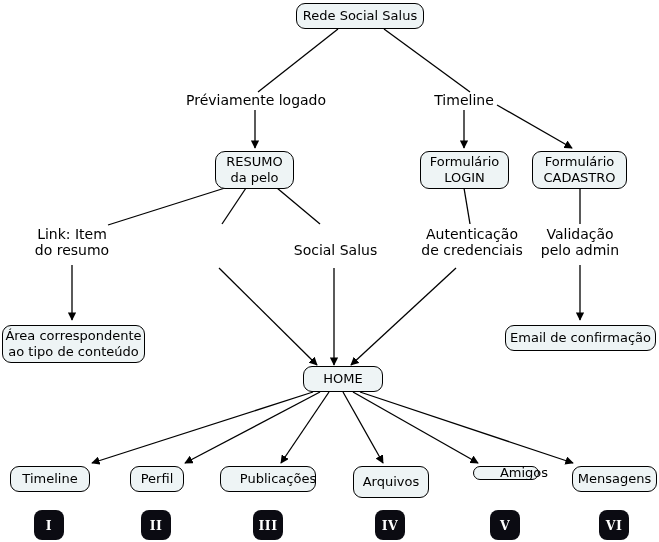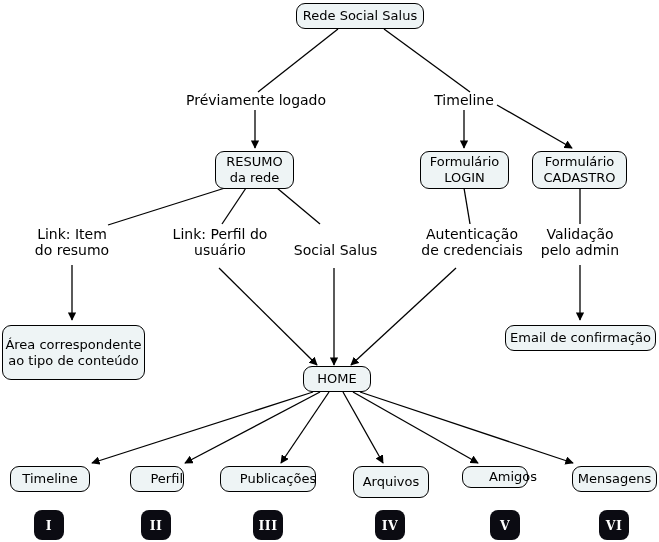--- a/index.html
+++ b/index.html
@@ -123,79 +123,75 @@
     <span>Rede Social Salus</span>
   </div>
 
   <div class="edge-label" style="left:186px; top:92px; width:140px;">
     <span>Préviamente logado</span>
   </div>
   <div class="edge-label" style="left:404px; top:92px; width:120px;">
     <span>Timeline</span>
   </div>
 
-  <div class="node" style="left:215px; top:151px; width:79px; height:38px;">
+  <div class="node" style="left:215px; top:151px; width:79px; height:38px;border-radius:10px;">
     <span>RESUMO</span>
-    <span class="line2">da rede</span>
+    <span class="line2">da pelo</span>
   </div>
   <div class="node" style="left:420px; top:151px; width:89px; height:38px;">
     <span>Formulário</span>
     <span class="line2">LOGIN</span>
   </div>
   <div class="node" style="left:532px; top:151px; width:95px; height:38px;">
     <span>Formulário</span>
     <span class="line2">CADASTRO</span>
   </div>
 
   <div class="edge-label" style="left:12px; top:226px; width:120px;">
     <span>Link: Item</span><br>
     <span>do resumo</span>
   </div>
-  <div class="edge-label" style="left:155px; top:226px; width:130px;">
-    <span>Link: Perfil do</span><br>
-    <span>usuário</span>
-  </div>
   <div class="edge-label" style="left:272px; top:226px; width:127px;">
     <br>
     <span>Social Salus</span>
   </div>
   <div class="edge-label" style="left:407px; top:226px; width:130px;">
     <span>Autenticação</span><br>
     <span>de credenciais</span>
   </div>
   <div class="edge-label" style="left:526px; top:226px; width:108px;">
     <span>Validação</span><br>
     <span>pelo admin</span>
   </div>
 
-  <div class="node" style="left:2px; top:325px; width:143px; height:55px;">
+  <div class="node" style="left:2px; top:325px; width:143px; height:38px;">
     <span>Área correspondente</span>
     <span class="line2">ao tipo de conteúdo</span>
   </div>
   <div class="node" style="left:505px; top:325px; width:151px; height:26px;">
     <span>Email de confirmação</span>
   </div>
 
-  <div class="node" style="left:303px; top:366px; width:68px; height:26px;">
+  <div class="node" style="left:303px; top:366px; width:80px; height:26px;">
     <span>HOME</span>
   </div>
 
   <div class="node" style="left:10px; top:466px; width:80px; height:26px;">
     <span>Timeline</span>
   </div>
-  <div class="node" style="left:130px; top:466px; width:54px; height:26px;align-items:flex-end;">
+  <div class="node" style="left:130px; top:466px; width:54px; height:26px;">
     <span>Perfil</span>
   </div>
   <div class="node" style="left:220px; top:466px; width:96px; height:26px;padding-left:20px;">
     <span>Publicações</span>
   </div>
   <div class="node" style="left:353px; top:466px; width:76px; height:32px;">
     <span>Arquivos</span>
   </div>
-  <div class="node" style="left:462px; top:466px; width:66px; height:22px;padding-left:36px;">
+  <div class="node" style="left:473px; top:466px; width:66px; height:14px;padding-left:36px;">
     <span>Amigos</span>
   </div>
   <div class="node" style="left:572px; top:466px; width:85px; height:26px;">
     <span>Mensagens</span>
   </div>
 
   <div class="badge" style="left:34px; top:510px;">
     <span>I</span>
   </div>
   <div class="badge" style="left:141px; top:510px;">

